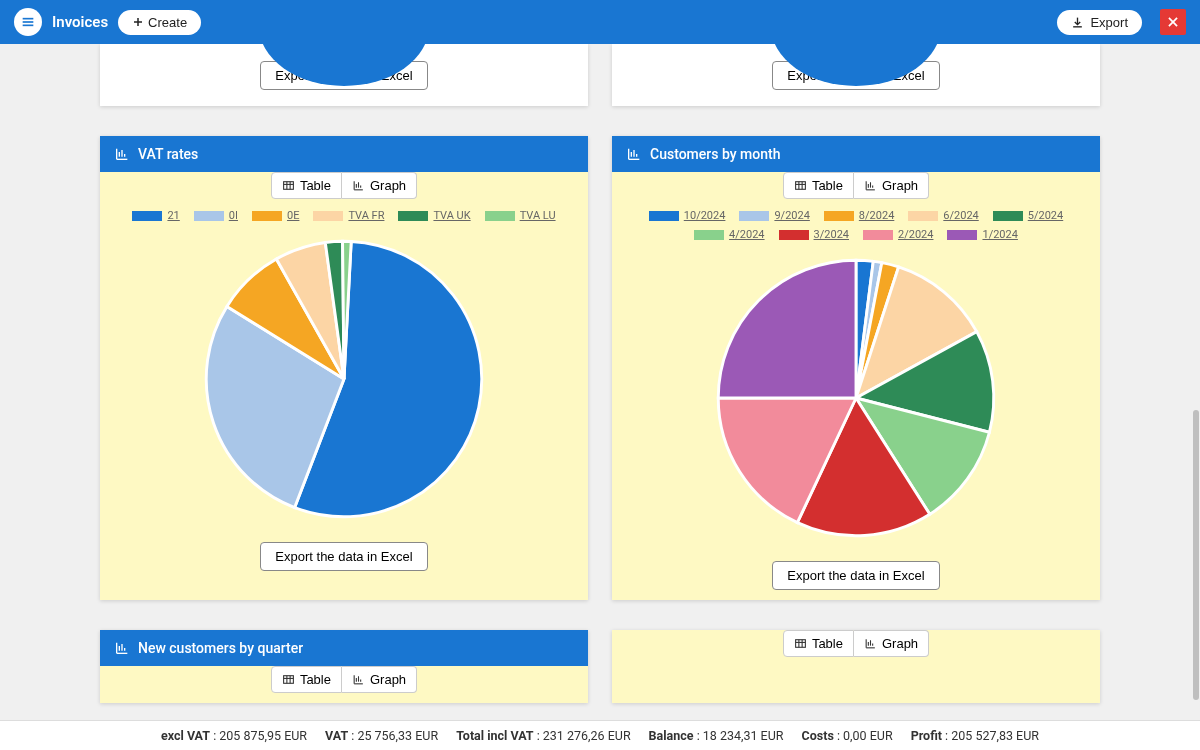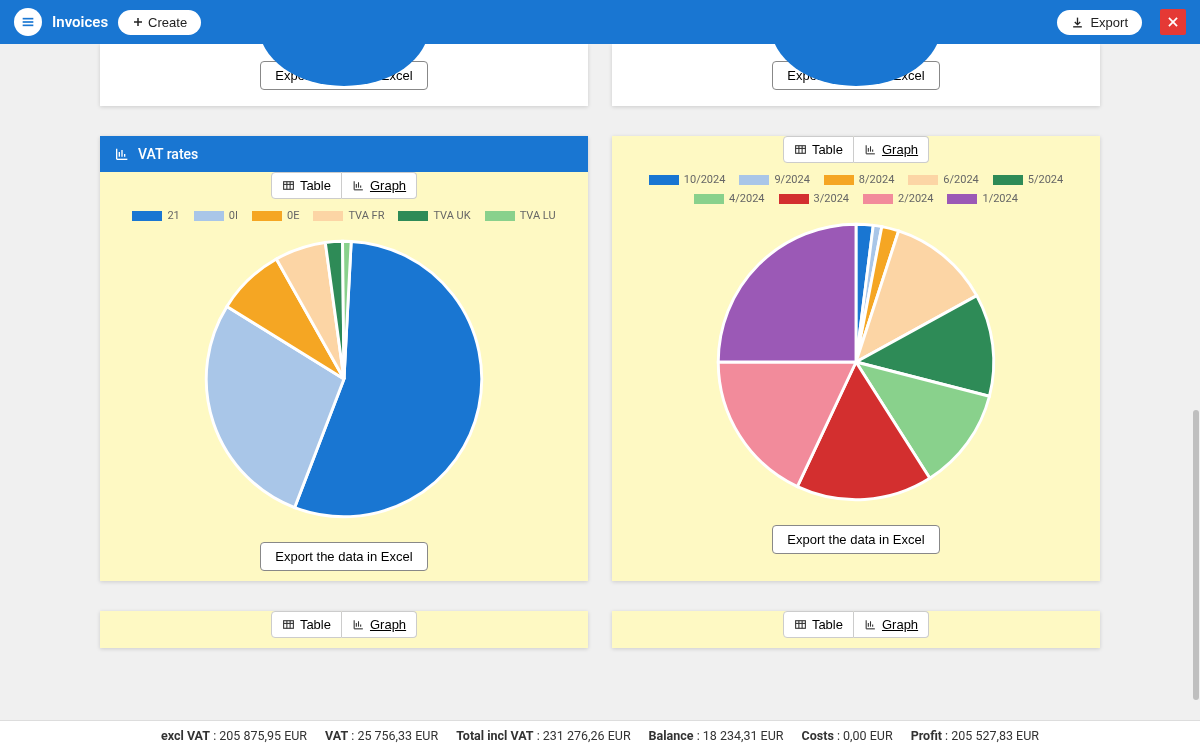--- a/index.html
+++ b/index.html
@@ -69,28 +69,28 @@
   .card-body { padding: 0; }
   .toggle-group {
     display: flex; justify-content: center; margin-bottom: 10px;
   }
   .toggle-btn {
     border: 1px solid #ccc; background: #fff; padding: 5px 10px;
     font-size: 13px; display: flex; align-items: center; gap: 5px;
     cursor: pointer;
   }
   .toggle-btn:first-child { border-radius: 4px 0 0 4px; }
-  .toggle-btn:last-child { border-radius: 0 4px 4px 0; border-left: none; text-decoration: underline; }
+  .toggle-btn:last-child { border-radius: 0 4px 4px 0; border-left: none; }
   .toggle-btn svg { width: 13px; height: 13px; }
 
   .legend {
     display: flex; flex-wrap: wrap; justify-content: center; gap: 6px 14px;
     font-size: 11px; color: #666; margin-bottom: 8px;
   }
-  .legend-item { display: flex; align-items: center; gap: 5px; }
+  .legend-item { display: flex; align-items: center; gap: 5px; text-decoration: underline; }
   .legend-swatch { width: 30px; height: 10px; display: inline-block; }
 
   .pie-wrap { display: flex; justify-content: center; padding: 4px 0 10px; }
   svg.pie { width: 290px; height: 290px; }
   svg.pie path { stroke: #fff; stroke-width: 2; }
 
   .export-excel-btn {
     display: block; margin: 8px auto 10px;
     border: 1px solid #888; background: #fff; border-radius: 4px;
     padding: 6px 14px; font-size: 13px; cursor: pointer;
@@ -238,20 +238,30 @@
               <path d="M 100 100 L 53.36414340656167 17.234687943581974 A 95 95 0 0 1 87.1070206187411 5.878955155212864 Z" fill="#fcd5a5"></path>
               <path d="M 100 100 L 87.1070206187411 5.878955155212864 A 95 95 0 0 1 99.0051805089567 5.005208910276352 Z" fill="#2e8b57"></path>
               <path d="M 100 100 L 99.0051805089567 5.005208910276352 A 95 95 0 0 1 104.97191584307976 5.130194198315479 Z" fill="#89d18c"></path>
             </svg>
           </div>
         <button class="export-excel-btn">Export the data in Excel</button>
       </div>
     </div>
 
     <div class="card">
+      <div class="card-header">
+        <svg viewBox="0 0 24 24" fill="none" stroke="#fff" stroke-width="2">
+            <path d="M4 20V4"></path>
+            <path d="M4 20h16"></path>
+            <path d="M8 16V9"></path>
+            <path d="M12 16V6"></path>
+            <path d="M16 16v-4"></path>
+          </svg>
+        <span>Customers by month</span>
+      </div>
       <div class="card-body">
         <div class="toggle-group">
           <button class="toggle-btn">
             <svg viewBox="0 0 24 24" fill="none" stroke="#333" stroke-width="2">
                 <rect x="3" y="5" width="18" height="14"></rect>
                 <line x1="3" y1="10" x2="21" y2="10"></line>
                 <line x1="9" y1="5" x2="9" y2="19"></line>
                 <line x1="15" y1="5" x2="15" y2="19"></line>
               </svg>
             <span>Table</span>
@@ -318,20 +328,30 @@
               <path d="M 100 100 L 5 100.00000000000001 A 95 95 0 0 1 99.99999999999999 5 Z" fill="#9b59b6"></path>
             </svg>
           </div>
         <button class="export-excel-btn">Export the data in Excel</button>
       </div>
     </div>
   </div>
 
   <div class="row">
     <div class="card cutoff">
+      <div class="card-header">
+        <svg viewBox="0 0 24 24" fill="none" stroke="#fff" stroke-width="2">
+            <path d="M4 20V4"></path>
+            <path d="M4 20h16"></path>
+            <path d="M8 16V9"></path>
+            <path d="M12 16V6"></path>
+            <path d="M16 16v-4"></path>
+          </svg>
+        <span>New customers by quarter</span>
+      </div>
       <div class="card-body">
         <div class="toggle-group">
           <button class="toggle-btn">
             <svg viewBox="0 0 24 24" fill="none" stroke="#333" stroke-width="2">
                 <rect x="3" y="5" width="18" height="14"></rect>
                 <line x1="3" y1="10" x2="21" y2="10"></line>
                 <line x1="9" y1="5" x2="9" y2="19"></line>
                 <line x1="15" y1="5" x2="15" y2="19"></line>
               </svg>
             <span>Table</span>

